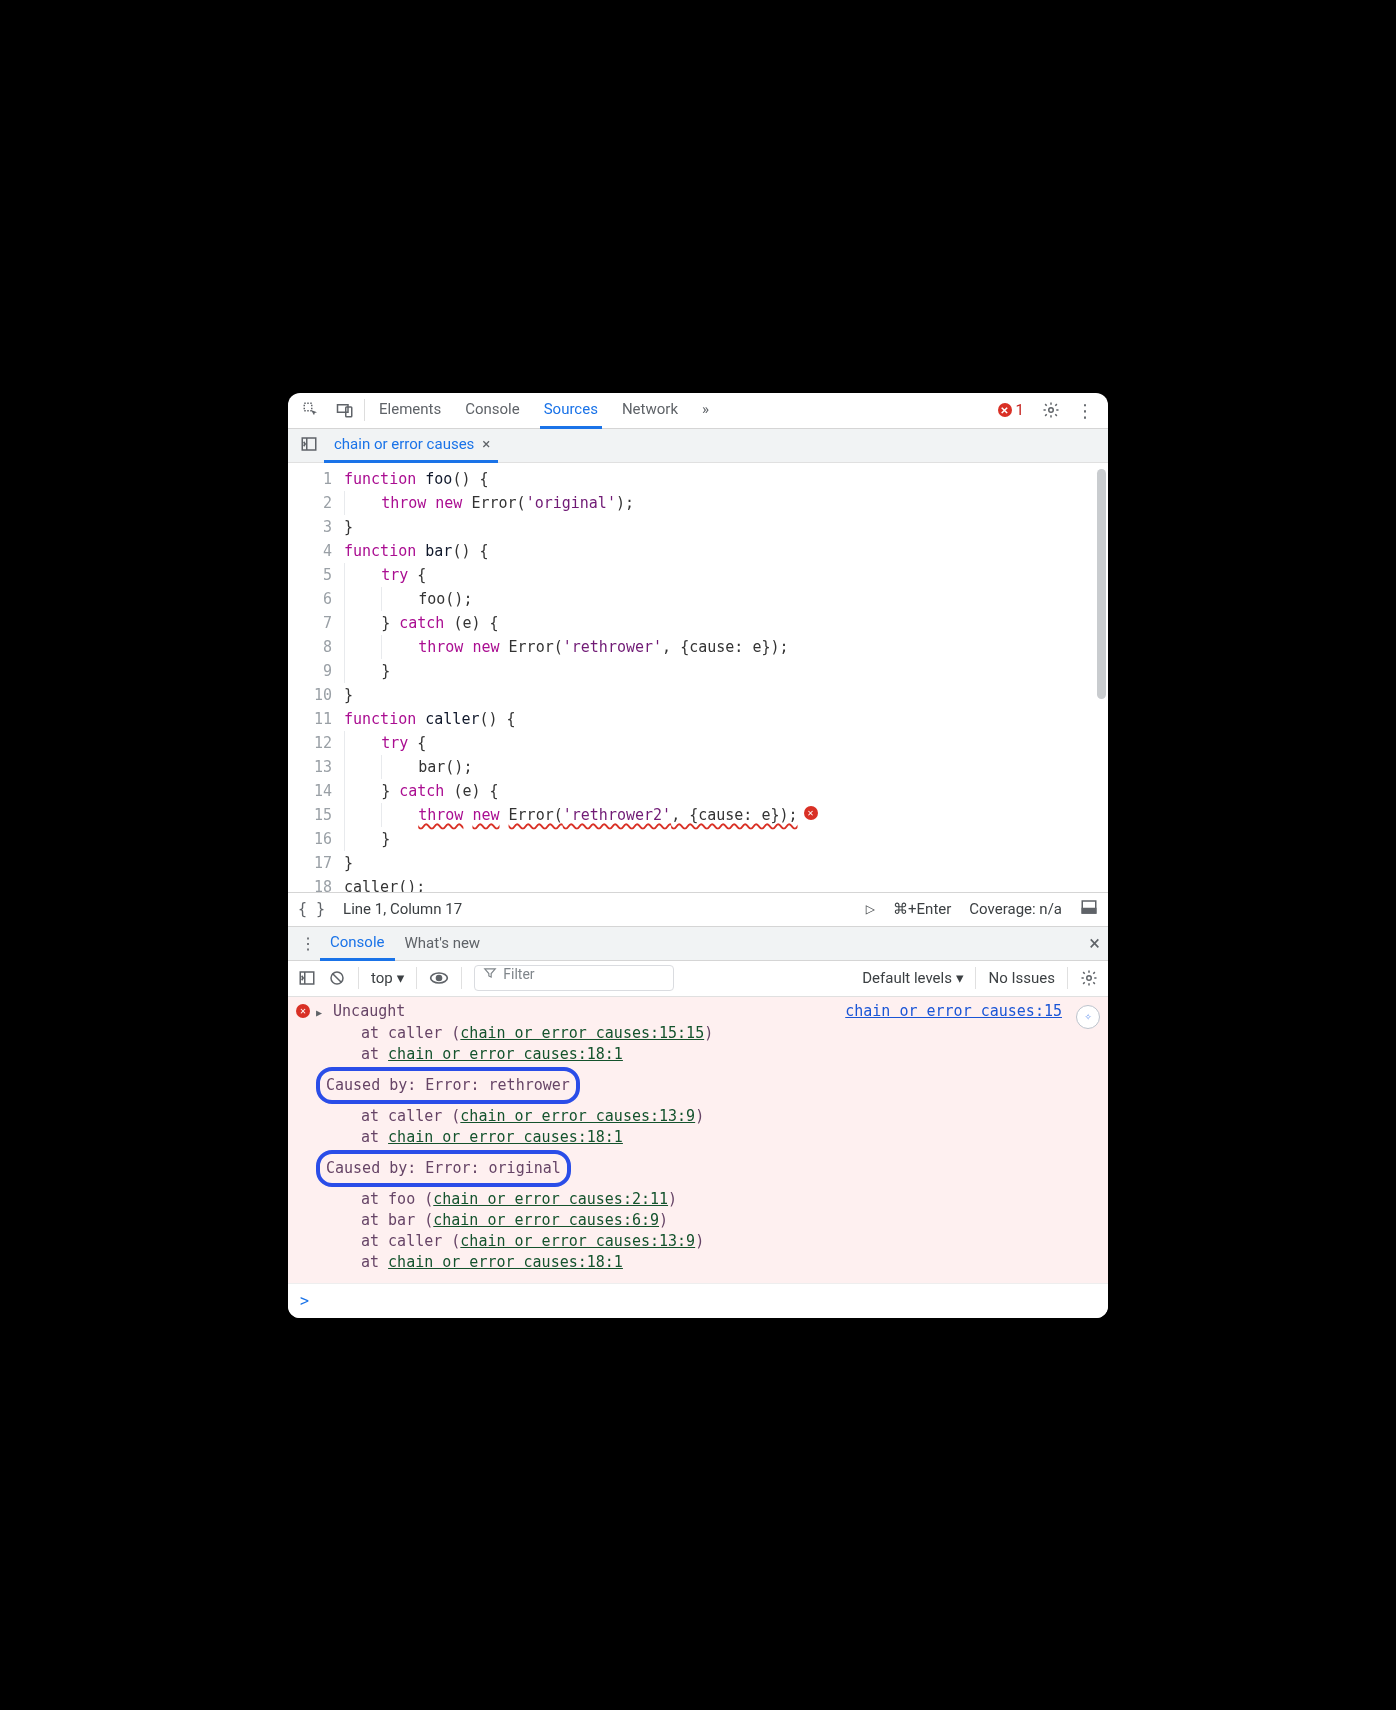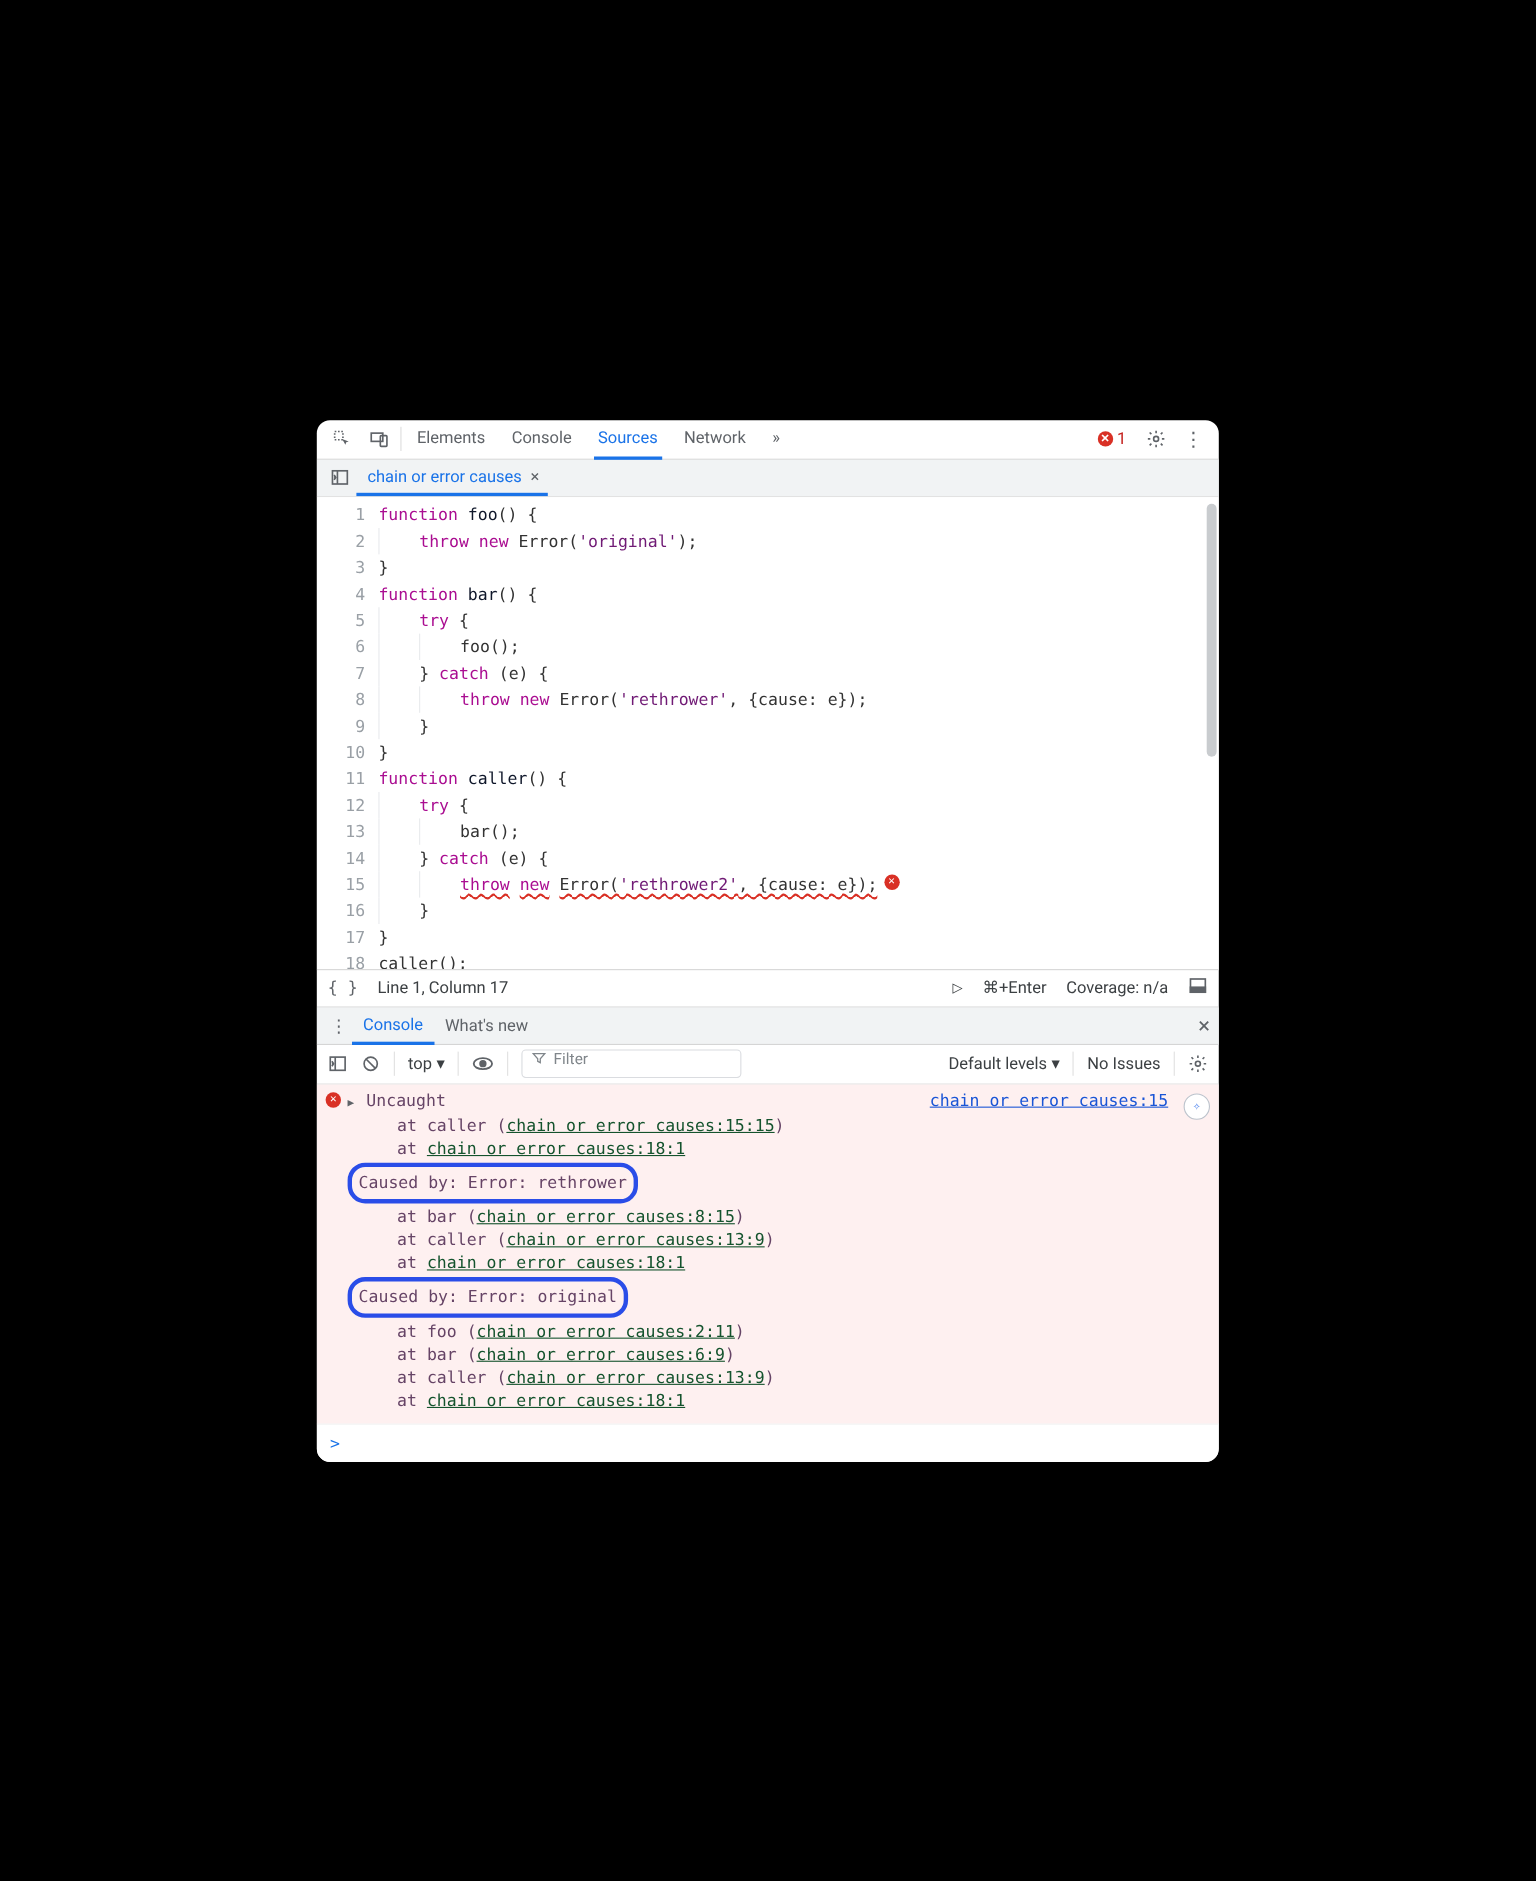--- a/index.html
+++ b/index.html
@@ -48,21 +48,21 @@
   .tb-ico svg { width:18px; height:18px; }
   .tb-sep { width:1px; height:22px; background:#ddd; margin:0 2px; }
   .tabs-top { display:flex; gap:16px; margin-left:8px; font-size:15px; }
   .tab-top { color:#5f6368; padding:8px 4px; cursor:pointer; }
   .tab-top.active { color:#1a73e8; border-bottom:3px solid #1a73e8; margin-bottom:-1px; }
   .tb-spacer{flex:1}
   .err-badge { display:flex; align-items:center; gap:4px; color:#c5221f; font-size:15px; margin-right:10px;}
   .err-badge .dot{ width:14px;height:14px; background:#d93025; border-radius:50%; display:flex;align-items:center;justify-content:center;color:#fff;font-size:10px;font-weight:bold;}
   
   .filebar {
-    display:flex; align-items:center; border-bottom:1px solid #e0e0e0;
+    display:flex; align-items:flex-start; border-bottom:1px solid #e0e0e0;
     height:34px; padding-left:6px; background:#f1f3f4;
   }
   .filebar-btn{ width:30px;height:30px;display:flex;align-items:center;justify-content:center;color:#5f6368;}
   .file-tab{
     display:flex;align-items:center;gap:8px;
     padding:0 8px 0 10px; height:34px;
     color:#1a73e8; font-size:15px;
     border-bottom:3px solid #1a73e8;
   }
   .file-tab .x{color:#5f6368;cursor:pointer;}
@@ -313,21 +313,20 @@
     <div class="ai-bubble">✧</div>
   <div class="row">
         <div class="gut">
           <div class="err-ico">✕</div>
         </div>
         <div class="body">
           <div style="padding-left:0px"><span class="tri">▶</span> Uncaught</div>
           <div style="padding-left:45px">at caller (<a class="link">chain or error causes:15:15</a>)</div>
           <div style="padding-left:45px">at <a class="link">chain or error causes:18:1</a></div>
           <div style="margin-left:0"><span class="hl">Caused by: Error: rethrower</span></div>
-          <div style="padding-left:45px">at bar (<a class="link">chain or error causes:8:15</a>)</div>
           <div style="padding-left:45px">at caller (<a class="link">chain or error causes:13:9</a>)</div>
           <div style="padding-left:45px">at <a class="link">chain or error causes:18:1</a></div>
           <div style="margin-left:0"><span class="hl">Caused by: Error: original</span></div>
           <div style="padding-left:45px">at foo (<a class="link">chain or error causes:2:11</a>)</div>
           <div style="padding-left:45px">at bar (<a class="link">chain or error causes:6:9</a>)</div>
           <div style="padding-left:45px">at caller (<a class="link">chain or error causes:13:9</a>)</div>
           <div style="padding-left:45px">at <a class="link">chain or error causes:18:1</a></div>
         </div>
         <a class="topright">chain or error causes:15</a>
       </div>

